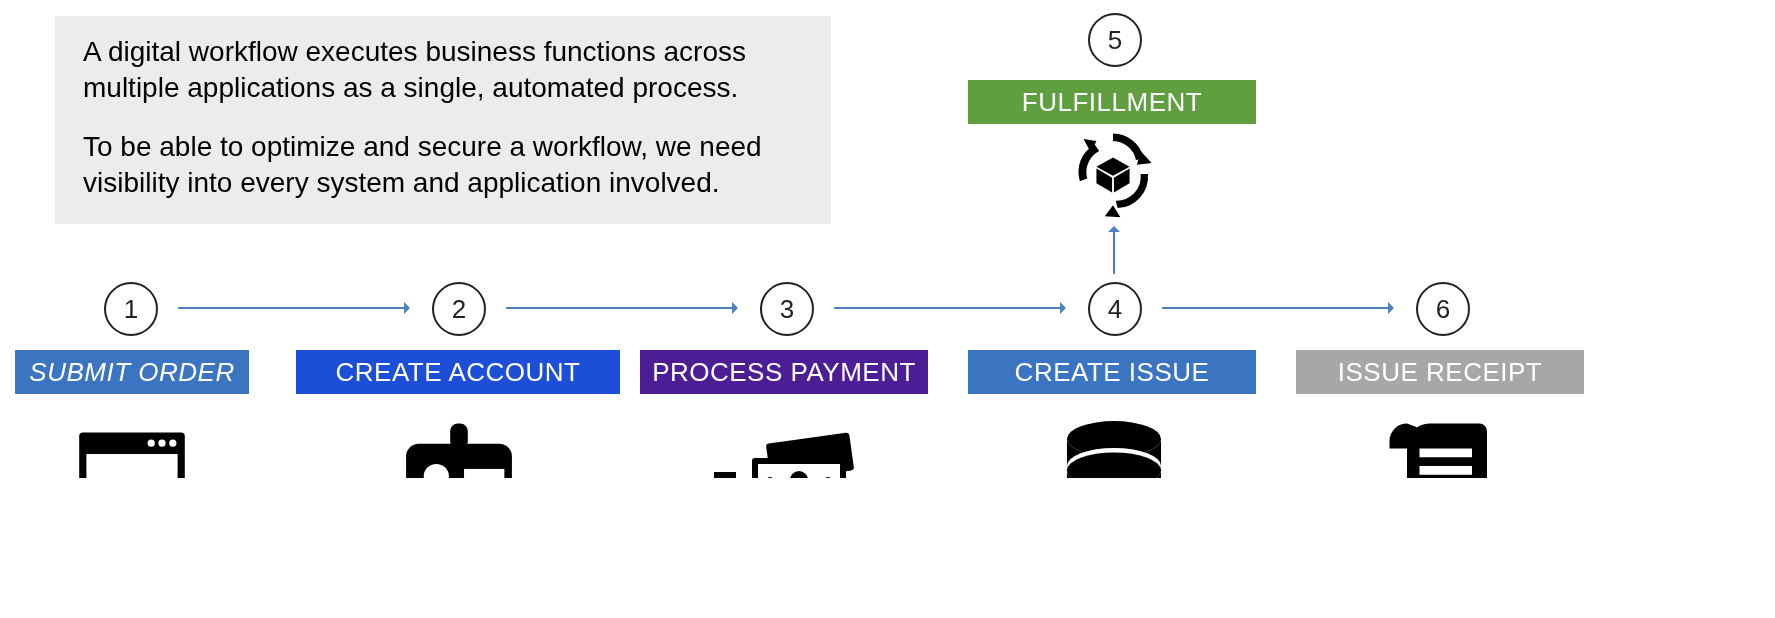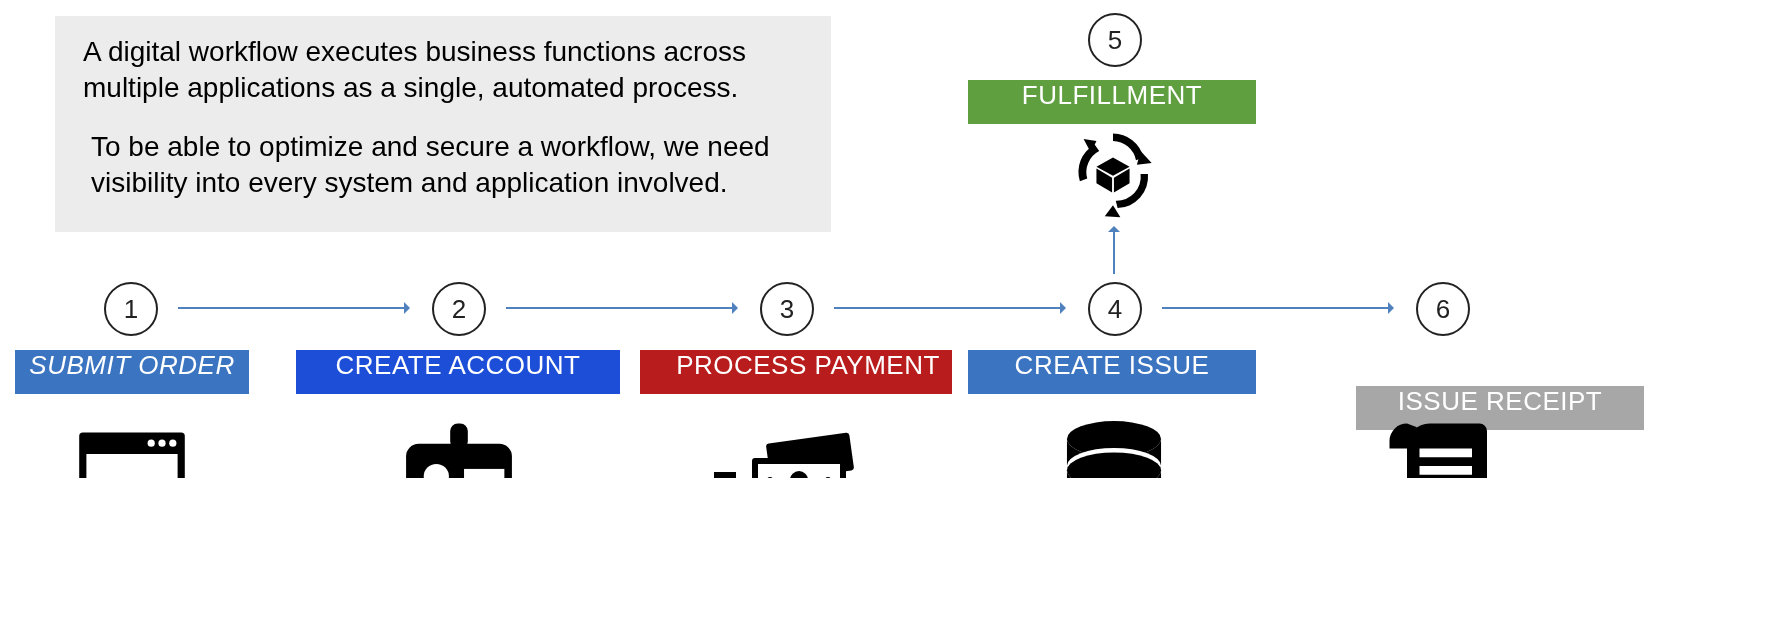--- a/index.html
+++ b/index.html
@@ -1,26 +1,26 @@
 <!DOCTYPE html>
 <html><head>
 <meta charset="utf-8">
 <style>
   html,body{margin:0;padding:0;background:#fff;font-family:"Segoe UI",Arial,sans-serif;color:#000;}
   .canvas{position:relative;width:1775px;height:478px;}
   .callout{position:absolute;left:55px;top:16px;width:720px;background:#ececec;padding:18px 28px 22px 28px;font-size:28px;line-height:1.3;color:#000;}
   .callout p{margin:0 0 22px 0;}
-  .callout p:last-child{margin:8px;}
+  .callout p:last-child{margin:0;}
 
   
   .num{position:absolute;width:50px;height:50px;border:2px solid #222;border-radius:50%;display:flex;align-items:center;justify-content:center;font-size:26px;color:#222;background:#fff;}
-  .bar{position:absolute;height:44px;display:flex;justify-content:center;font-size:26px;letter-spacing:.5px;color:#fff;}
+  .bar{position:absolute;height:44px;display:flex;align-items:center;justify-content:center;font-size:26px;letter-spacing:.5px;color:#fff;}
   .bar.blue{background:#3b74c0;}
   .bar.yellow{background:#1d4ed8;}
-  .bar.orange{background:#b91c1c;padding-left:24px;}
+  .bar.orange{background:#4c1d95;}
   .bar.green{background:#5f9f3f;}
   .bar.grey{background:#a7a7a7;}
 
   .icon{position:absolute;}
 
   
   .h-arrow{position:absolute;height:2px;background:#4f81bd;}
   .h-arrow:after{content:"";position:absolute;right:-8px;top:-5px;border:6px solid transparent;border-left-color:#4f81bd;}
   .v-arrow{position:absolute;width:2px;background:#4f81bd;}
   .v-arrow:after{content:"";position:absolute;left:-5px;top:-8px;border:6px solid transparent;border-bottom-color:#4f81bd;}
@@ -83,21 +83,21 @@
     </div>
   <div class="bar yellow" style="left:296px;top:350px;width:324px;">
       <span>CREATE ACCOUNT</span>
     </div>
   <div class="bar orange" style="left:640px;top:350px;width:288px;">
       <span>PROCESS PAYMENT</span>
     </div>
   <div class="bar blue" style="left:968px;top:350px;width:288px;">
       <span>CREATE ISSUE</span>
     </div>
-  <div class="bar grey" style="left:1356px;top:350px;width:288px;margin-top:36px;">
+  <div class="bar grey" style="left:1296px;top:350px;width:288px;">
       <span>ISSUE RECEIPT</span>
     </div>
 
   <div class="icon" style="left:72px;top:418px;">
     <svg width="120" height="120" viewBox="0 0 100 100" fill="#000">
       <rect x="6" y="12" width="88" height="76" rx="3" fill="#000"></rect>
       <rect x="12" y="30" width="76" height="52" fill="#fff"></rect>
       <circle cx="66" cy="21" r="3" fill="#fff"></circle>
       <circle cx="75" cy="21" r="3" fill="#fff"></circle>
       <circle cx="84" cy="21" r="3" fill="#fff"></circle>

